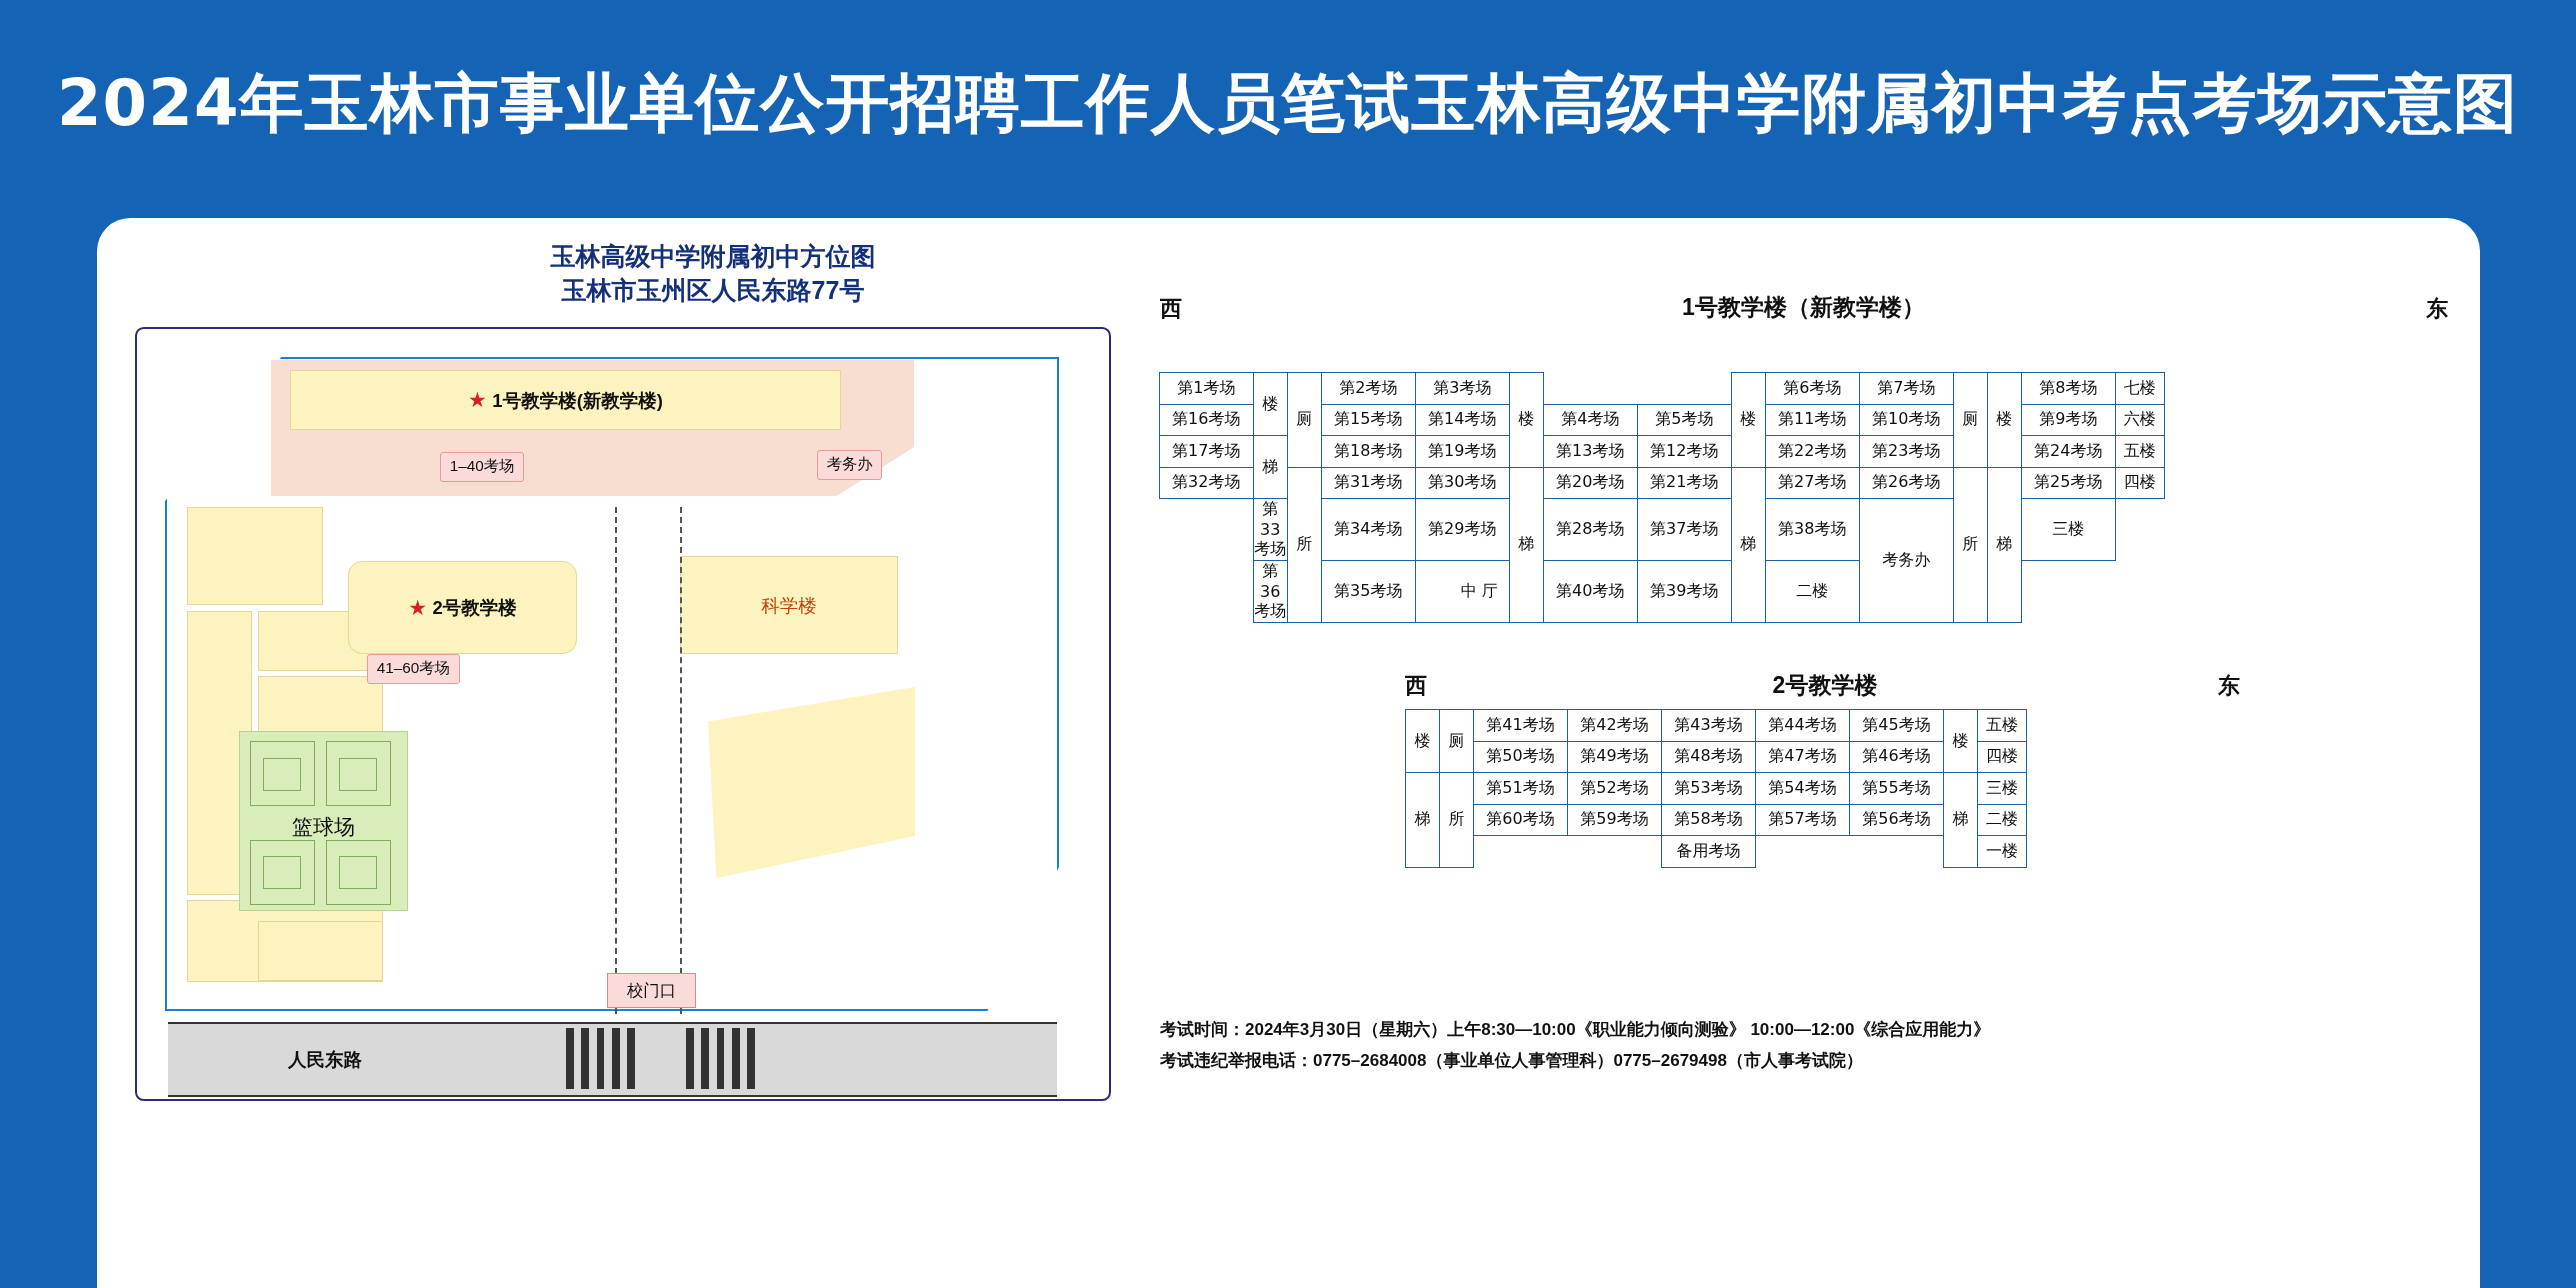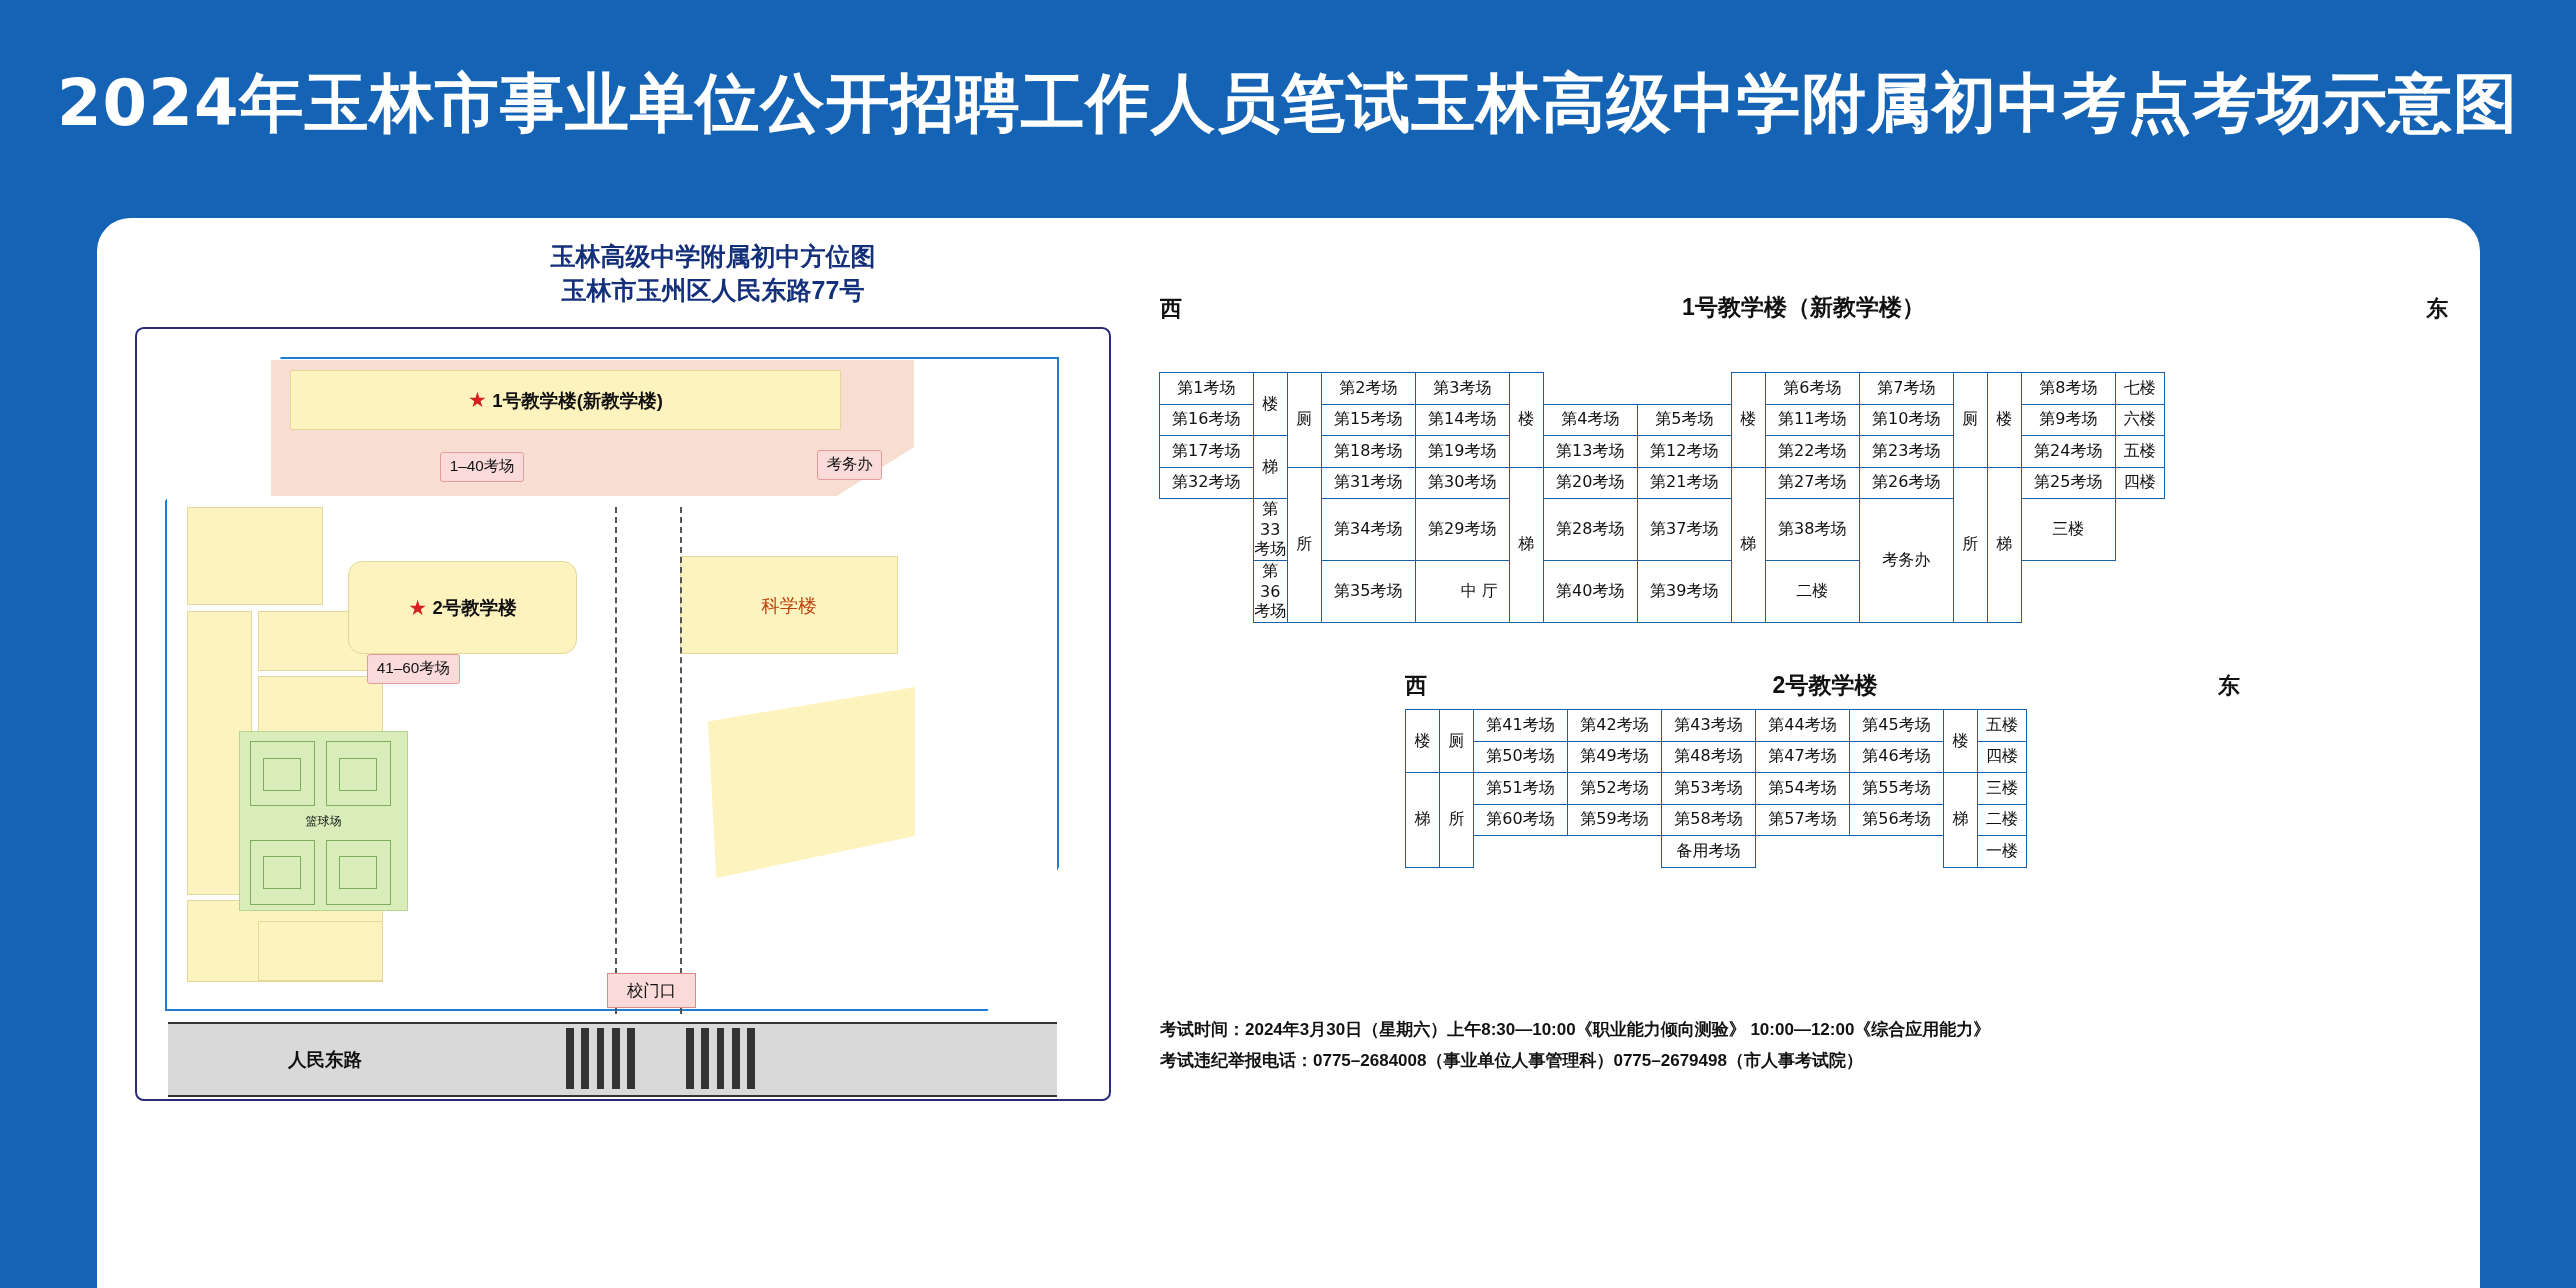--- a/index.html
+++ b/index.html
@@ -99,21 +99,21 @@
     display:flex;align-items:center;justify-content:center;border-radius:18.5px;
   }
   .gym .lbl{font-size:18.5px;color:#111;}
 
   .court{
     position:absolute;left:104px;top:404px;width:169px;height:180px;
     background:#d9edbb;border:1.1px solid #b6d390;box-sizing:border-box;
   }
   .court .lbl{
     position:absolute;left:0;right:0;top:81px;text-align:center;
-    font-size:12px;color:#111;
+    font-size:21px;color:#111;
   }
   .court-sub{position:absolute;background:#d9edbb;border:1.1px solid #7fae5a;box-sizing:border-box;}
   .cs1{left:115px;top:414px;width:65px;height:65px;}
   .cs2{left:191px;top:414px;width:65px;height:65px;}
   .cs3{left:115px;top:513px;width:65px;height:65px;}
   .cs4{left:191px;top:513px;width:65px;height:65px;}
   .cs-in{position:absolute;border:1.1px solid #7fae5a;box-sizing:border-box;background:transparent;}
   .ci1{left:128px;top:431px;width:38px;height:33px;}
   .ci2{left:204px;top:431px;width:38px;height:33px;}
   .ci3{left:128px;top:529px;width:38px;height:33px;}

